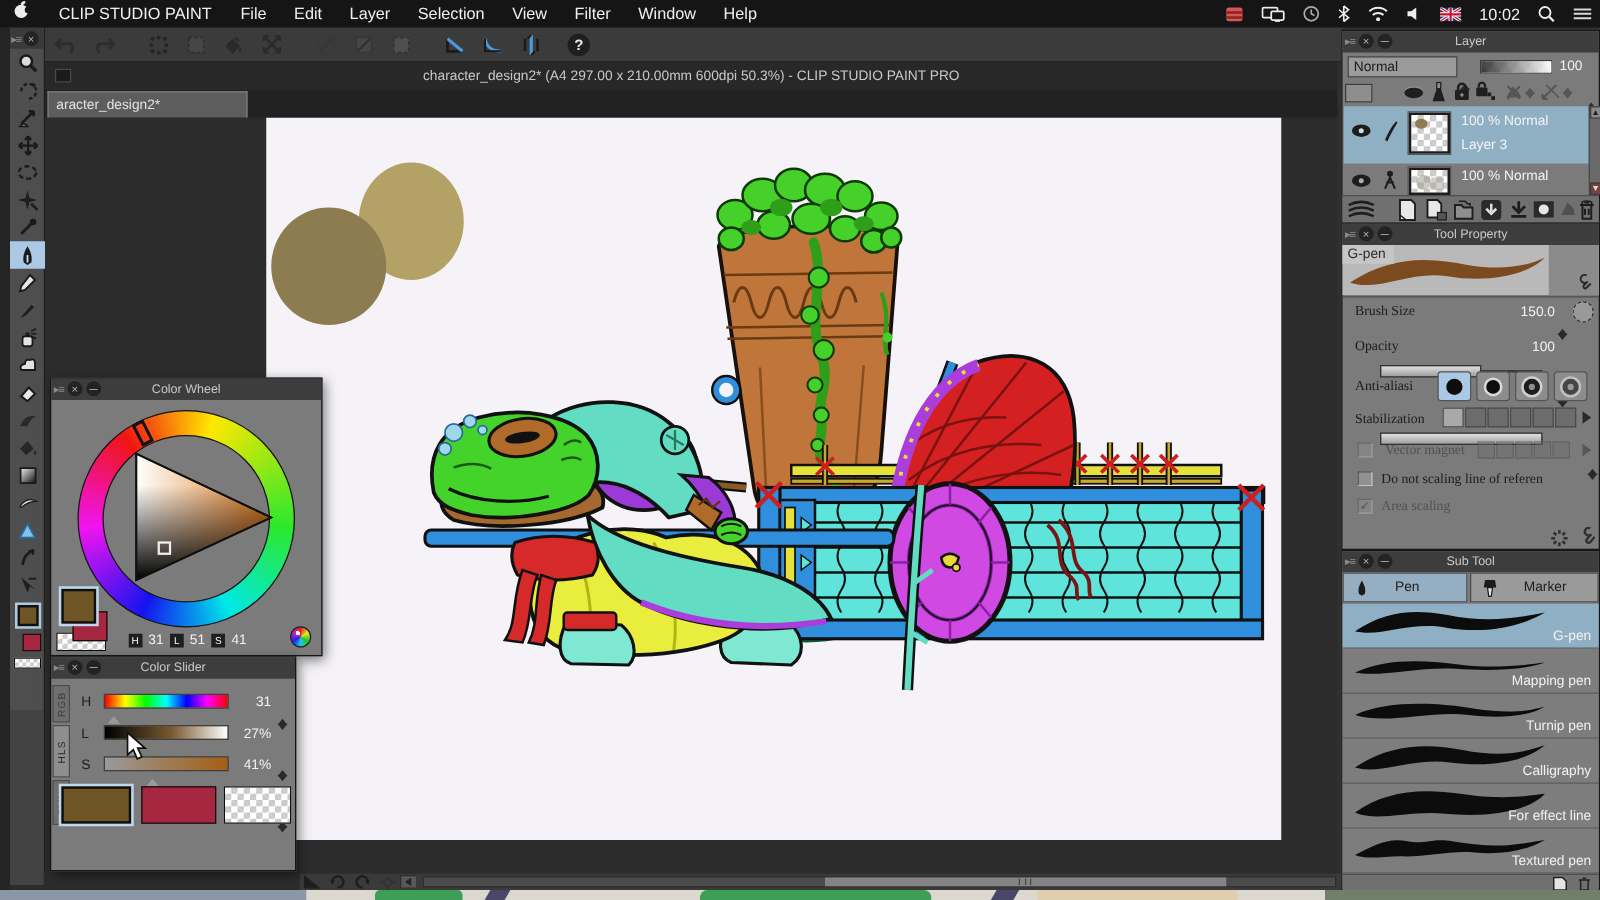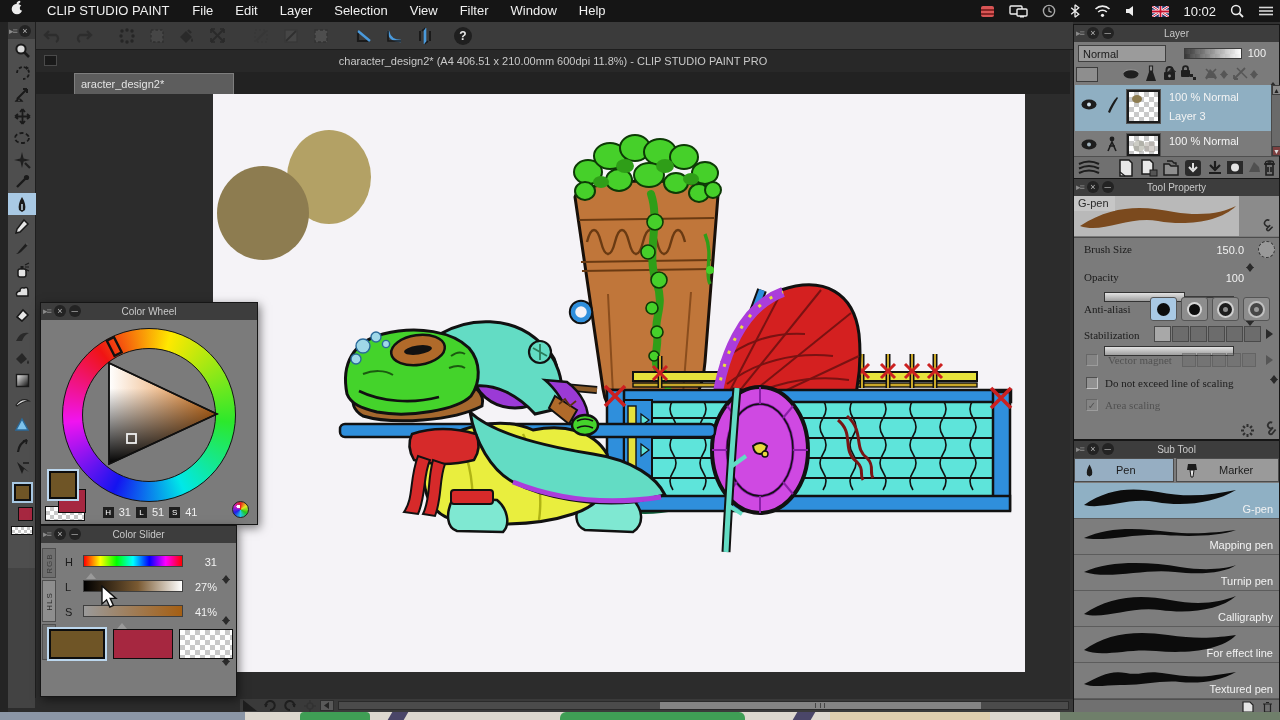--- a/index.html
+++ b/index.html
@@ -28,21 +28,21 @@
   .cgap { width:14px; }
   #help-btn { width:18px; height:18px; border-radius:50%; background:#1f1f1f; color:#e8e8e8;
     font-size:12px; font-weight:bold; text-align:center; line-height:18px; }
 
   
   #titlebar { left:36px; top:50px; width:1034px; height:22px; background:#282828;
     color:#c9c9c9; font-size:11px; text-align:center; line-height:22px; z-index:15;}
   #tabbar { left:36px; top:72px; width:1034px; height:22px; background:#222; z-index:15; }
   #doc-tab { position:absolute; left:2px; top:1px; width:160px; height:21px; background:#5d5d5d;
     border:1px solid #7e7e7e; border-bottom:none; color:#e3e3e3; font-size:11px;
-    line-height:20px; padding-left:6px;margin-left:36px; }
+    line-height:20px; padding-left:6px; }
   #title-winicon { position:absolute; left:8px; top:5px; width:13px; height:11px;
     background:#1a1a1a; border:1px solid #4a4a4a; }
 
   
   #left-gutter { left:0; top:22px; width:8px; height:690px; background:#242424; }
   #toolcol { left:8px; top:22px; width:28px; height:676px; background:#4e4e4e;
     border-right:1px solid #1f1f1f; z-index:25; }
   #toolcol-hdr { height:17px; background:#3a3a3a; display:flex; align-items:center; gap:2px; padding:0 1px; }
   .tool { width:28px; height:22px; display:flex; align-items:center; justify-content:center; }
   .tool svg { display:block; }
@@ -313,21 +313,21 @@
           <path d="M3,4 L3,14 M13,4 L13,14" stroke="#1a1a1a" stroke-width="2"></path>
           <path d="M8,1 l-3,3 M8,17 l3,-3" stroke="#1a1a1a" stroke-width="1.6"></path>
         </svg>
     </div>
     <div class="cgap"></div>
     <div id="help-btn">?</div>
   </div>
 
   <div id="titlebar" class="abs">
     <div id="title-winicon"></div>
-    <span>character_design2* (A4 406.51 x 210.00mm 600dpi 11.8%)  - CLIP STUDIO PAINT PRO</span>
+    <span>character_design2* (A4 297.00 x 210.00mm 600dpi 50.3%)  - CLIP STUDIO PAINT PRO</span>
   </div>
   <div id="tabbar" class="abs">
     <div id="doc-tab">aracter_design2*</div>
   </div>
 
   <div id="left-gutter" class="abs"></div>
   <div id="toolcol" class="abs">
     <div id="toolcol-hdr">
       <span class="pmenu">▸≡</span>
       <span class="pbtn">×</span>
@@ -992,21 +992,21 @@
           <div class="seg" style="width:14px;height:14px"></div>
           <div class="seg" style="width:14px;height:14px"></div>
           <div class="seg" style="width:14px;height:14px"></div>
           <div class="seg" style="width:14px;height:14px"></div>
         </div>
     </div>
     <div class="abs rarrow grayed" style="left:192px;top:176px"></div>
 
     <div class="abs" style="left:12px;top:198px;display:flex;align-items:center;gap:7px;width:190px;overflow:hidden">
       <div class="cb"></div>
-      <span class="plabel">Do not exceed line of scaling</span>
+      <span class="plabel">Do not scaling line of referen</span>
     </div>
 
     <div class="abs grayed" style="left:12px;top:220px;display:flex;align-items:center;gap:7px">
       <div class="cb">✓</div>
       <span class="plabel">Area scaling</span>
     </div>
     <div class="abs tp-sliderline" style="left:30px;top:238px;width:92px">
       <div class="tp-fill" style="width:92%"></div>
     </div>
 

